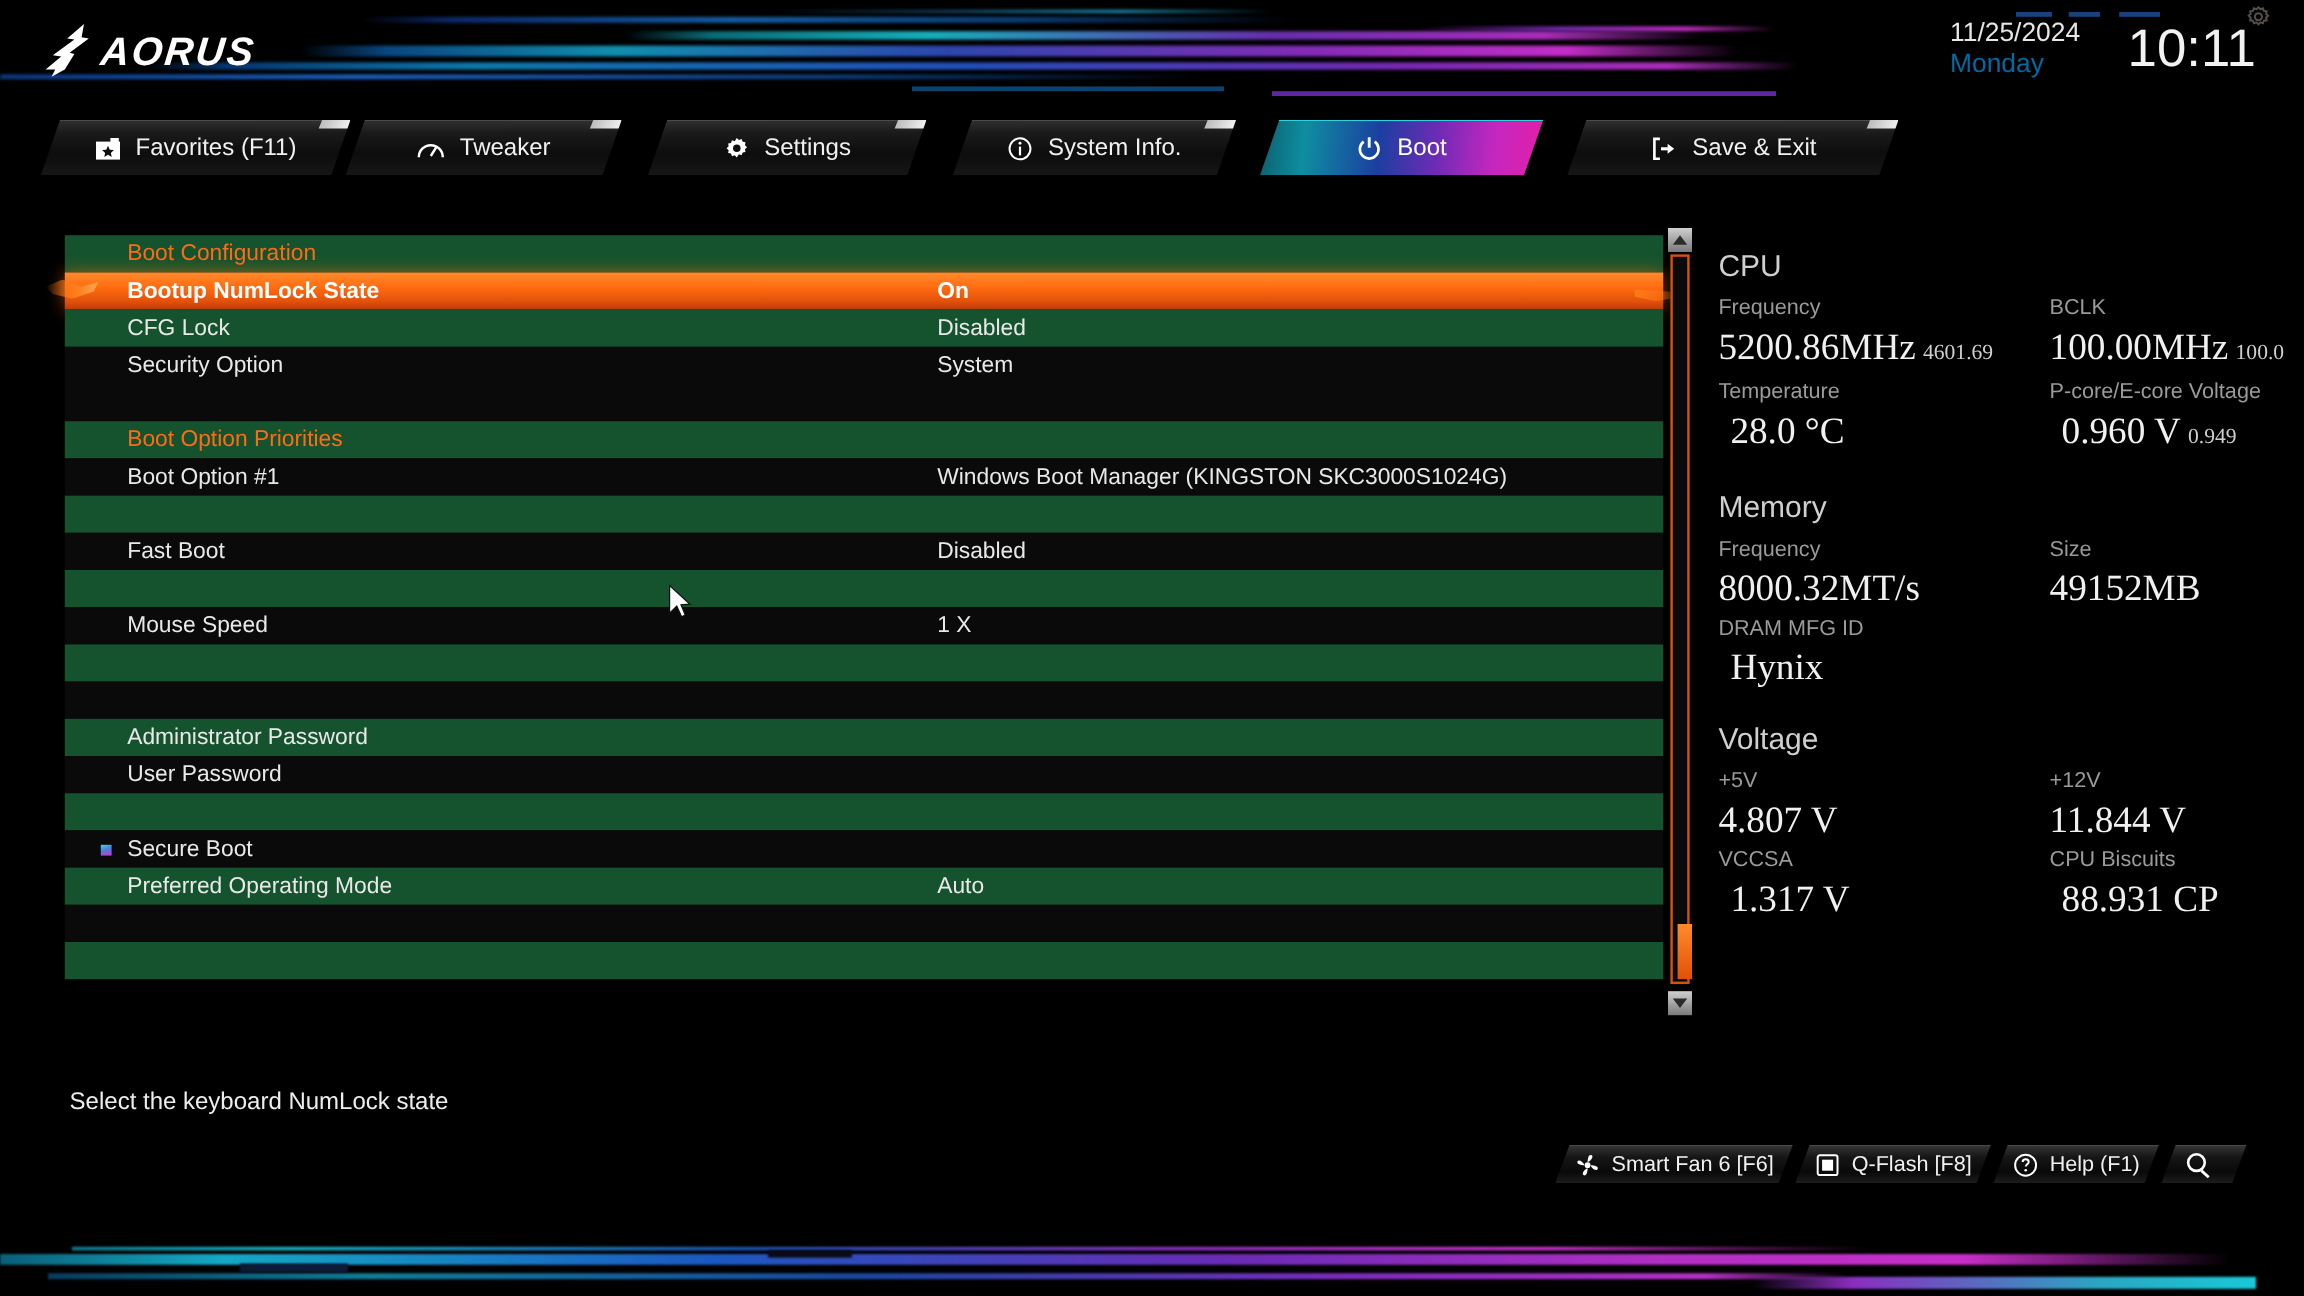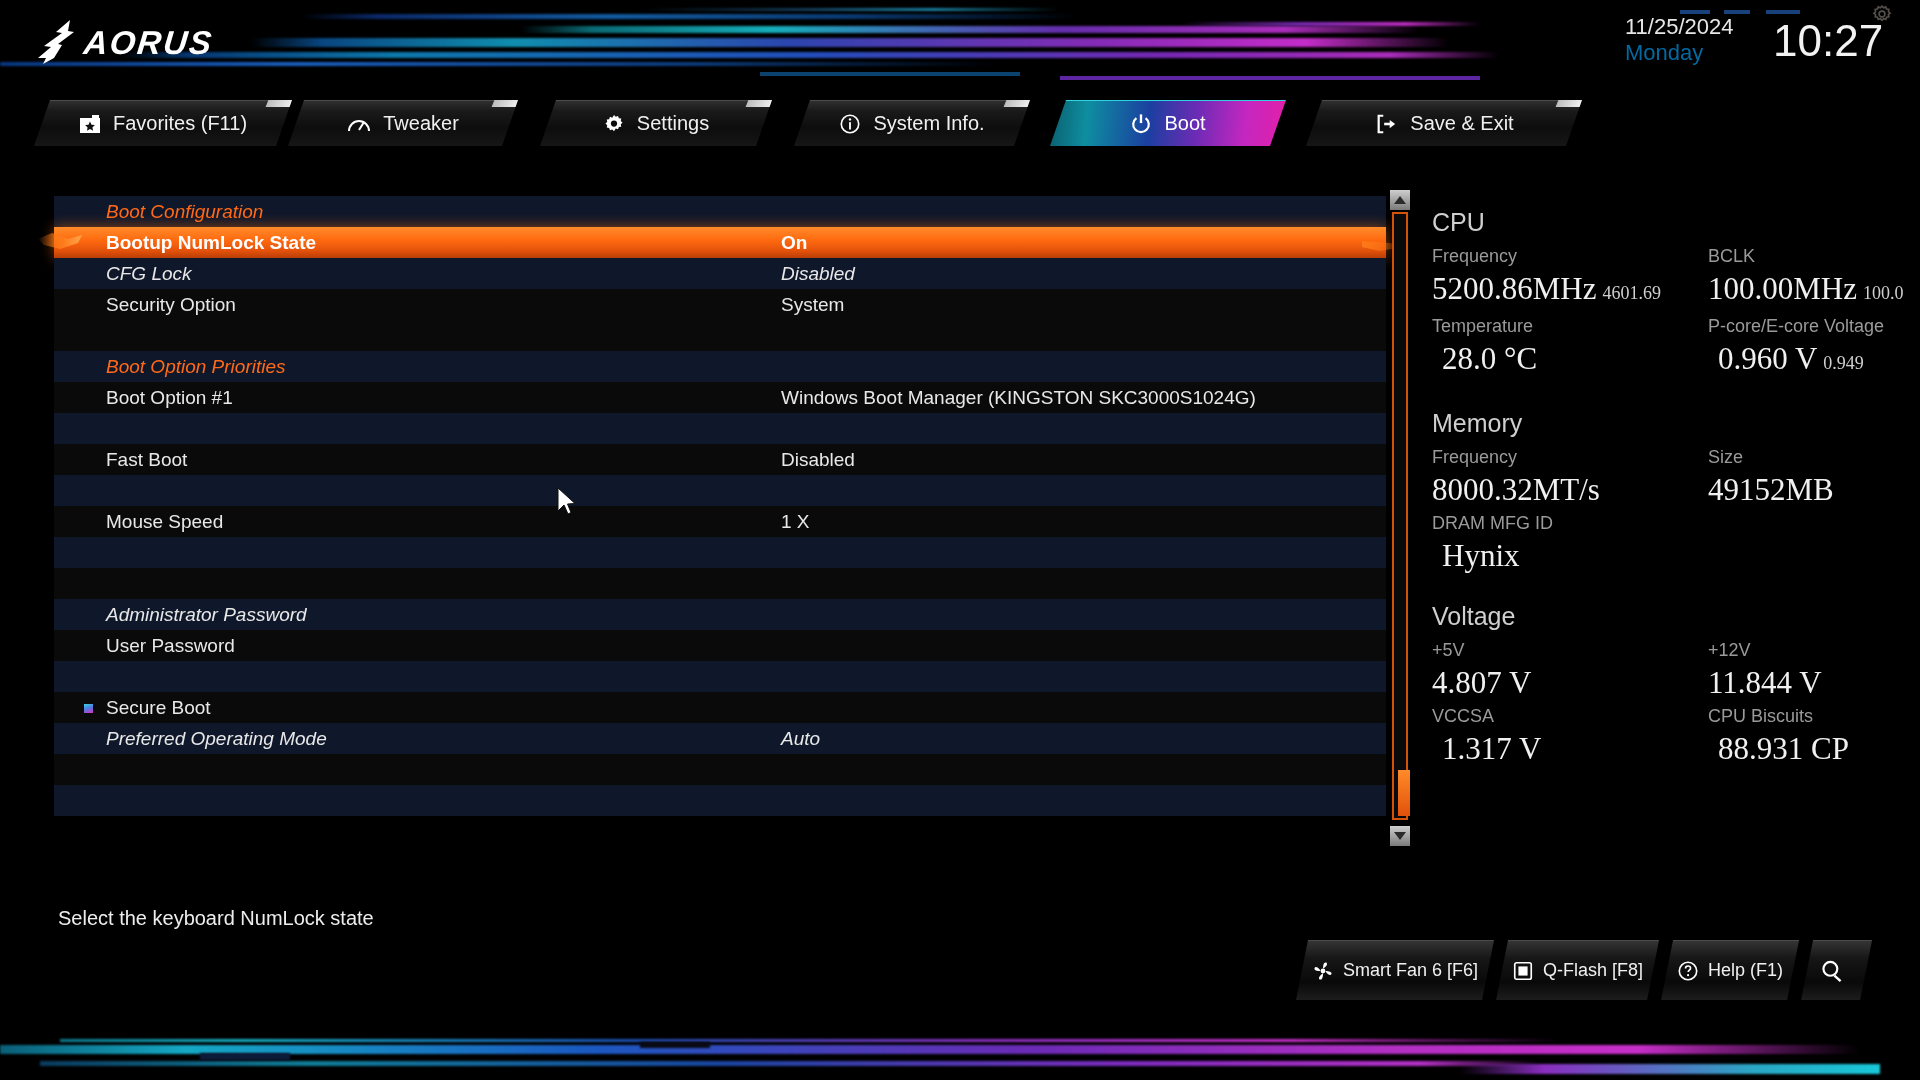--- a/index.html
+++ b/index.html
@@ -66,21 +66,21 @@
   .navtab.active {
     background: linear-gradient(95deg,#0b5f6e 0%, #0e8ea0 16%, #1b3fa0 42%, #6d2bb5 62%, #c327c0 82%, #e41fa8 100%);
     border-top:1px solid #30d2e0;
   }
   .navtab.active .lbl { color:#ffffff; }
   .navtab svg { display:block; }
 
   
   .list { position:absolute; left:54px; top:196px; width:1332px; height:650px; }
   .row { position:relative; width:1332px; height:31px; display:flex; align-items:center; }
-  .row.alt { background:#0f172a;font-style:italic; }
+  .row.alt { background:#14532d; }
   .row.dark { background:#0a0a0a; }
   .row .name { position:absolute; left:52px; font-size:19px; color:#e8e8e8; white-space:nowrap; }
   .row .val  { position:absolute; left:727px; font-size:19px; color:#e8e8e8; white-space:nowrap; }
   .row.header .name { color:#ff6a18; left:52px; }
   .row.selected {
     background: linear-gradient(180deg,#ff8b2a 0%, #ff6a10 42%, #e2510a 78%, #b93d06 100%);
     box-shadow: 0 0 14px rgba(255,110,0,.55);
   }
   .row.selected .name, .row.selected .val { color:#ffffff; font-weight:600; }
   .row.selected::after {
@@ -116,21 +116,21 @@
   .info-lbl { font-size:18px; color:#9a9a9a; line-height:26px; }
   .info-val { font-size:31px; color:#f0f0f0; line-height:40px; white-space:nowrap;font-family:Liberation Serif, serif; }
   .info-val .sub { font-size:18px; color:#cfcfcf; margin-left:6px; }
   .info-val.indent { padding-left:10px; }
   .sect { margin-bottom:26px; }
 
   
   .helptext { position:absolute; left:58px; top:907px; font-size:20px; color:#ededed; }
   .footbar { position:absolute; left:1296px; top:948px; height:44px; display:flex; align-items:center; }
   .fbtn {
-    position:relative; height:60px; display:flex; align-items:center; gap:9px; padding:0 16px;
+    position:relative; height:32px; display:flex; align-items:center; gap:9px; padding:0 16px;
     background: linear-gradient(180deg,#343434 0%, #161616 30%, #090909 70%, #1d1d1d 100%);
     clip-path: polygon(12px 0, 100% 0, calc(100% - 12px) 100%, 0 100%);
     color:#f0f0f0; font-size:18px; margin-right:2px; border-top:1px solid #4a4a4a;
   }
   .fbtn.search { padding:0 18px; }
 
   
   .bottomdeco { position:absolute; left:0; bottom:0; width:1920px; height:70px; overflow:hidden; }
   .bstreak { position:absolute; filter:blur(1px); }
 
@@ -161,21 +161,21 @@
       <svg class="logo-falcon" viewBox="0 0 52 48">
         <path d="M38 2 L24 14 L30 15 L12 28 L19 29 L6 40 L14 40 L11 46 L22 40 L30 27 L26 26 L42 14 L36 13 Z" fill="#ffffff"></path>
       </svg>
       <div class="logo-text">AORUS</div>
     </div>
 
 
     <div class="clock">
       <div class="clock-date">11/25/2024</div>
       <div class="clock-day">Monday</div>
-      <div class="clock-time">10:27</div>
+      <div class="clock-time">10:11</div>
     </div>
 
     <svg class="settings-gear" viewBox="0 0 24 24">
       <path fill="none" stroke="#9a8f85" stroke-width="2" d="M12 8.5a3.5 3.5 0 1 0 0 7 3.5 3.5 0 0 0 0-7z"></path>
       <path fill="none" stroke="#9a8f85" stroke-width="2" d="M12 2.5l2 2 2.5-1 1 2.6 2.7.4-.5 2.7 2 1.8-2 1.8.5 2.7-2.7.4-1 2.6-2.5-1-2 2-2-2-2.5 1-1-2.6-2.7-.4.5-2.7-2-1.8 2-1.8-.5-2.7 2.7-.4 1-2.6 2.5 1z"></path>
     </svg>
   </div>
 
   <div class="nav">
     <div class="navtab" style="left:34px; width:258px;">

